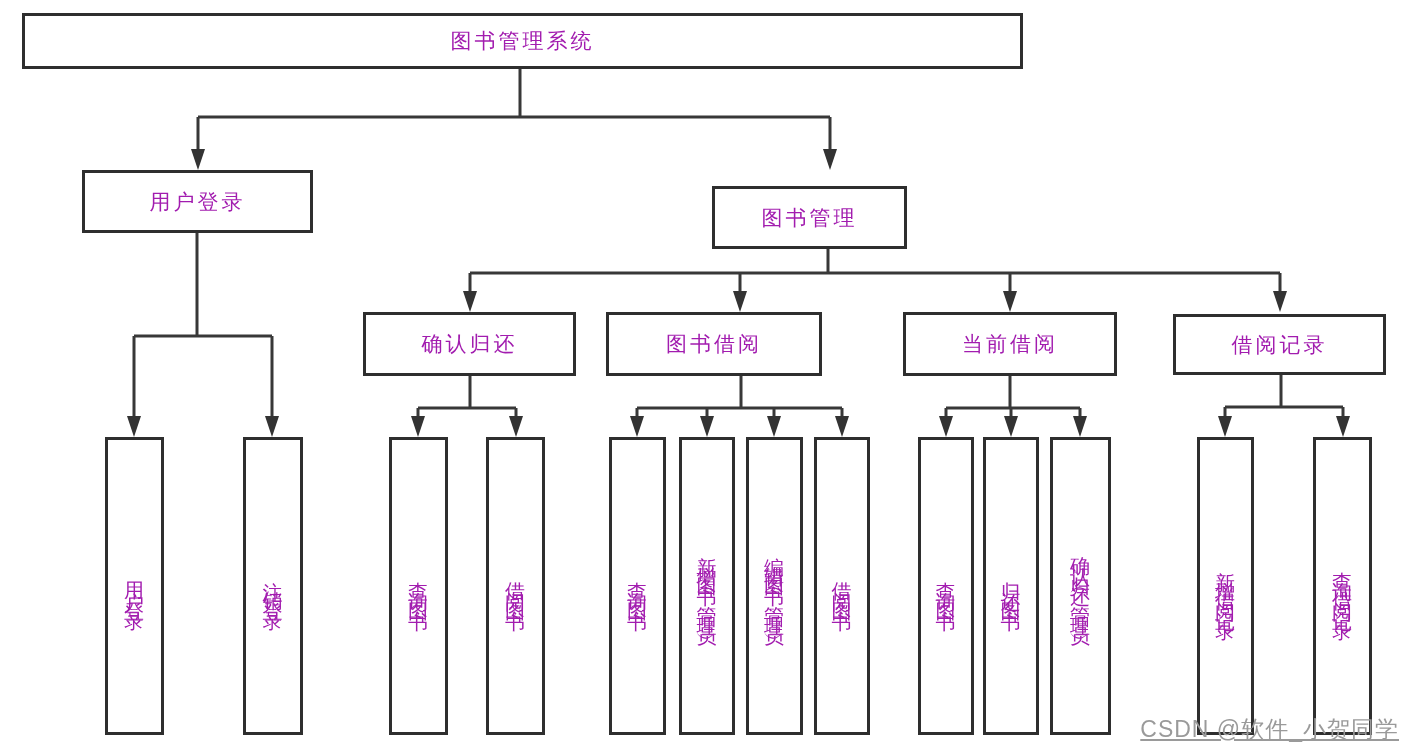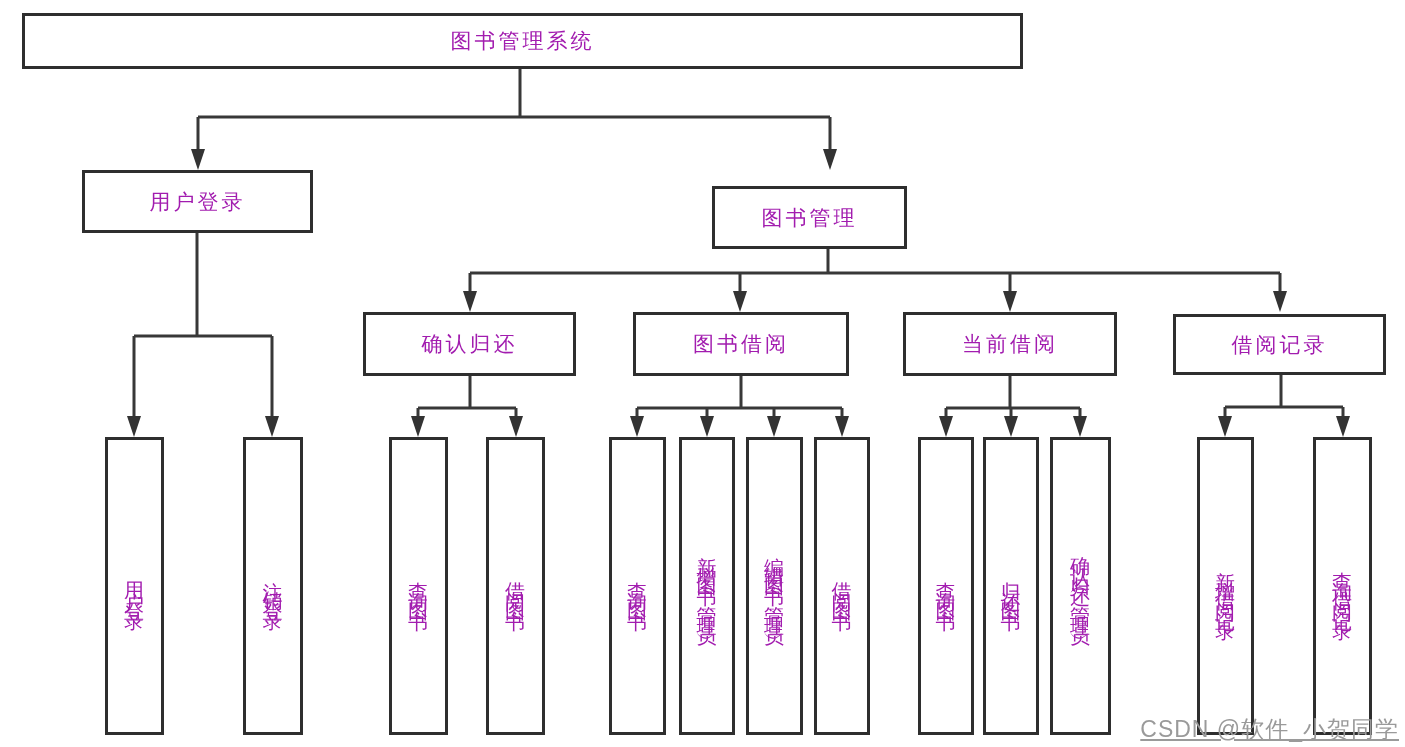--- a/index.html
+++ b/index.html
@@ -86,21 +86,21 @@
   <div class="box h" style="left:82px; top:170px; width:231px; height:63px;">
     <span>用户登录</span>
   </div>
   <div class="box h" style="left:712px; top:186px; width:195px; height:63px;">
     <span>图书管理</span>
   </div>
 
   <div class="box h" style="left:363px; top:312px; width:213px; height:64px;">
     <span>确认归还</span>
   </div>
-  <div class="box h" style="left:633px; top:312px; width:216px; height:64px;">
+  <div class="box h" style="left:606px; top:312px; width:216px; height:64px;">
     <span>图书借阅</span>
   </div>
   <div class="box h" style="left:903px; top:312px; width:214px; height:64px;">
     <span>当前借阅</span>
   </div>
   <div class="box h" style="left:1173px; top:314px; width:213px; height:61px;">
     <span>借阅记录</span>
   </div>
 
   <div class="box v" style="left:105px; top:437px; width:59px; height:298px;">

